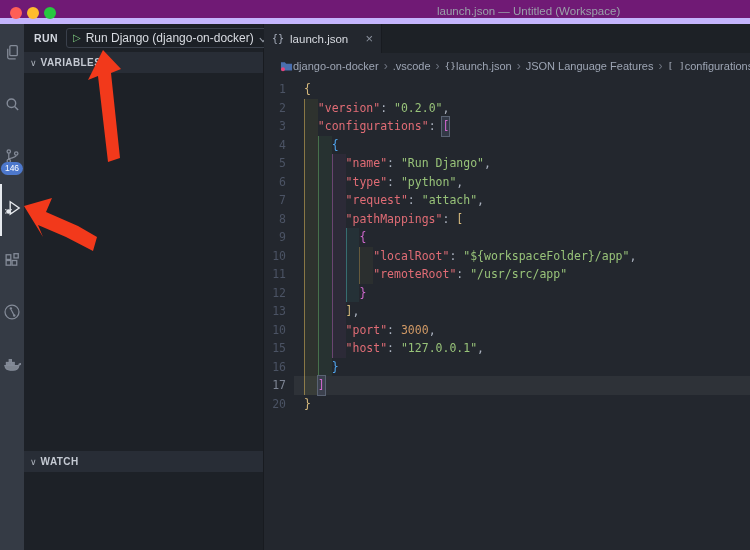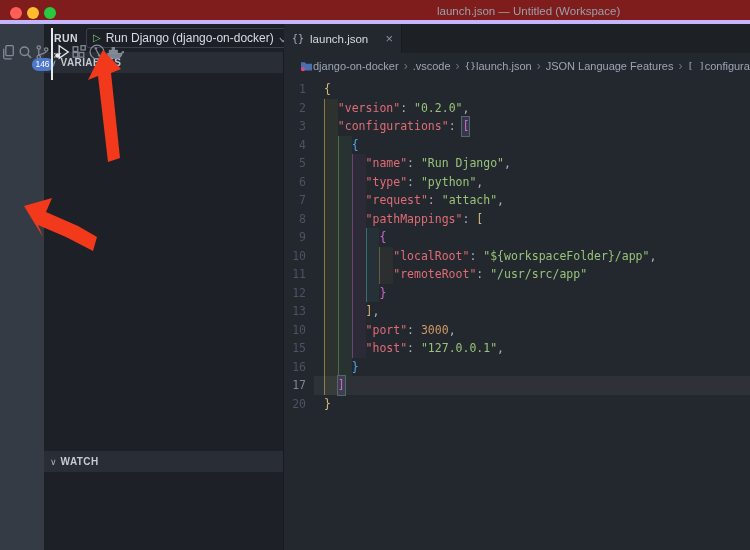--- a/index.html
+++ b/index.html
@@ -1,30 +1,30 @@
 <!DOCTYPE html>
 <html><head>
 <meta charset="utf-8">
 <style>
   * { margin:0; padding:0; box-sizing:border-box; }
   html,body { width:750px; height:550px; overflow:hidden; background:#23272e;
               font-family:"Liberation Sans","DejaVu Sans",sans-serif; }
   .window { position:relative; width:750px; height:550px; }
 
   
-  .titlebar { height:24px; background:#7f1d1d; position:relative; border-bottom:4px solid #c4b5fd; }
+  .titlebar { height:24px; background:#701a75; position:relative; border-bottom:6px solid #c4b5fd; }
   .tl { position:absolute; top:7px; width:12px; height:12px; border-radius:50%; }
   .tl.red{ left:10px; background:#ff5f57; } .tl.yellow{ left:27px; background:#febc2e; } .tl.green{ left:44px; background:#28c840; }
   .win-title { position:absolute; left:437px; top:5px; font-size:11.5px; color:#9aa0aa; white-space:nowrap; }
 
   
   .main { display:flex; height:526px; }
 
   
-  .activitybar { width:44px; background:#353b45; display:flex; flex-direction:row; align-items:stretch; padding-top:4px; }
+  .activitybar { width:24px; background:#353b45; display:flex; flex-direction:column; align-items:stretch; padding-top:4px; }
   .act-item { height:52px; display:flex; align-items:center; justify-content:center; position:relative; color:#848b98; }
   .act-item svg { stroke:#848b98; }
   .act-item.active { border-left:2px solid #e7eaee; }
   .act-item.active svg { stroke:#e7eaee; }
   .scm-badge { position:absolute; left:50%; transform:translateX(-50%); top:30px; background:#4d78cc; color:#fff;
                font-size:8.5px; line-height:13px; padding:0 4px; border-radius:8px; }
 
   
   .sidebar { width:240px; background:#1d2127; display:flex; flex-direction:column; border-right:1px solid #181b20; }
   .run-toolbar { height:28px; display:flex; align-items:center; padding:0 8px 0 10px; flex:none; }

